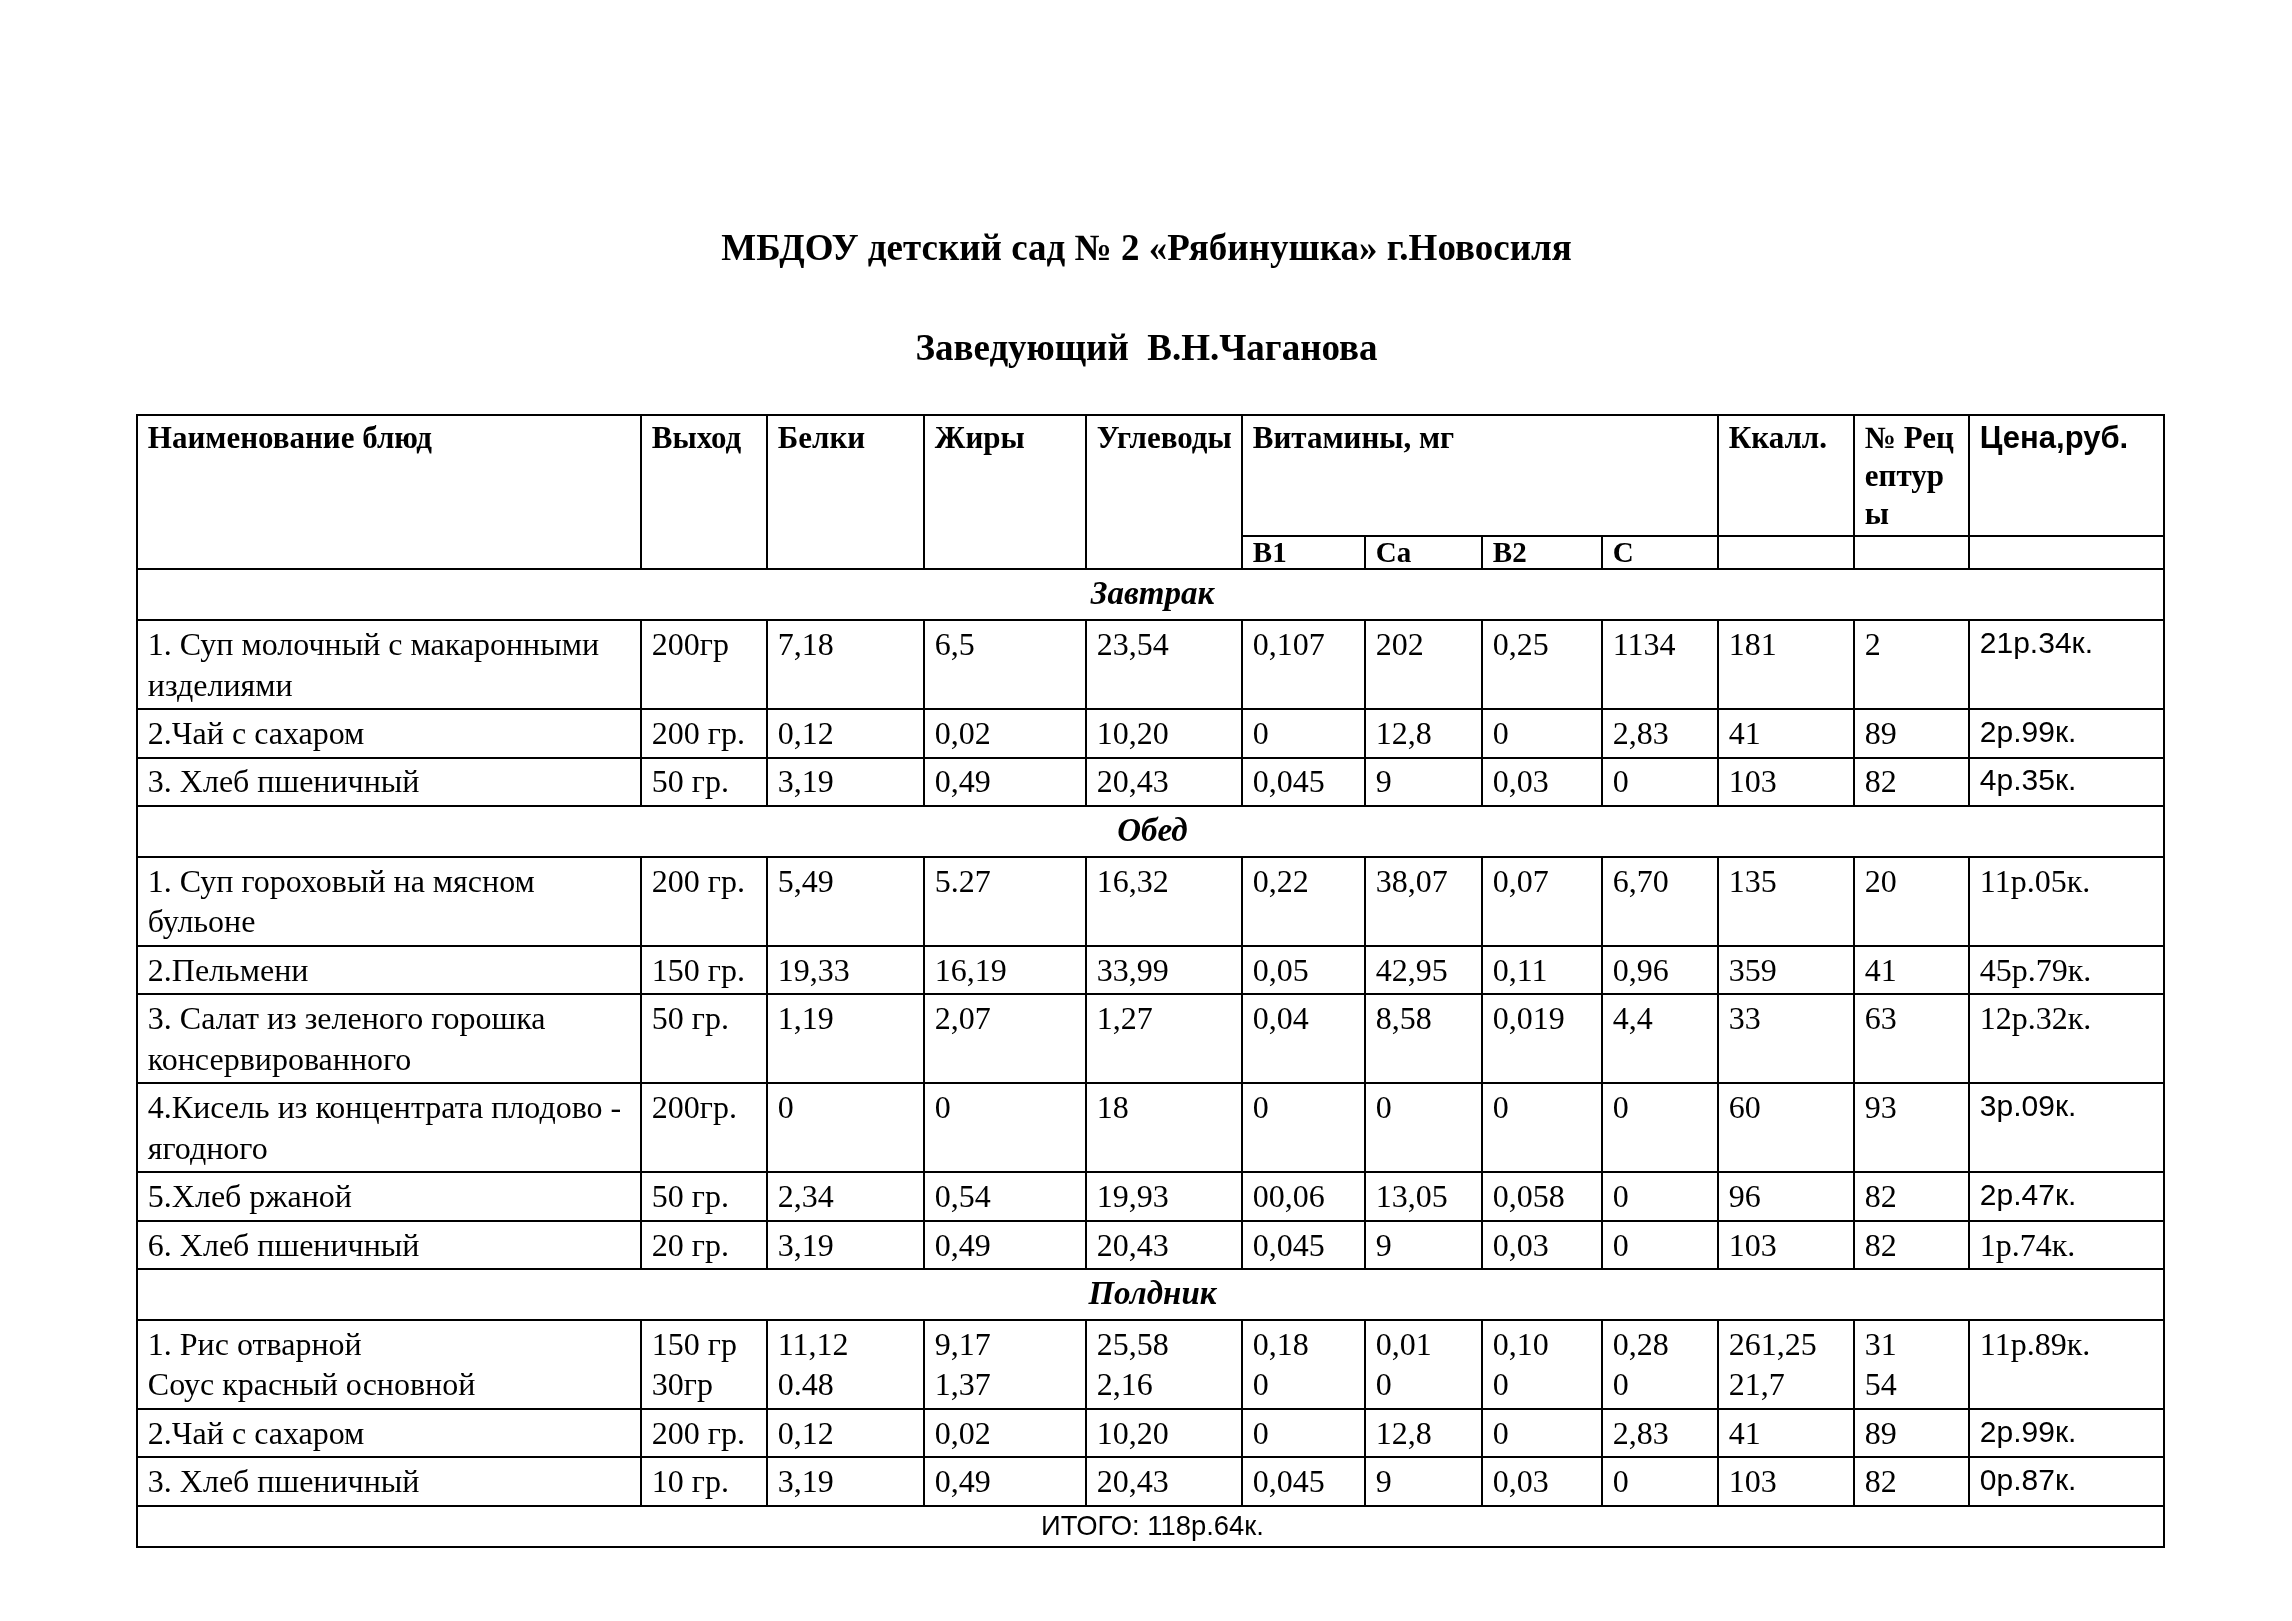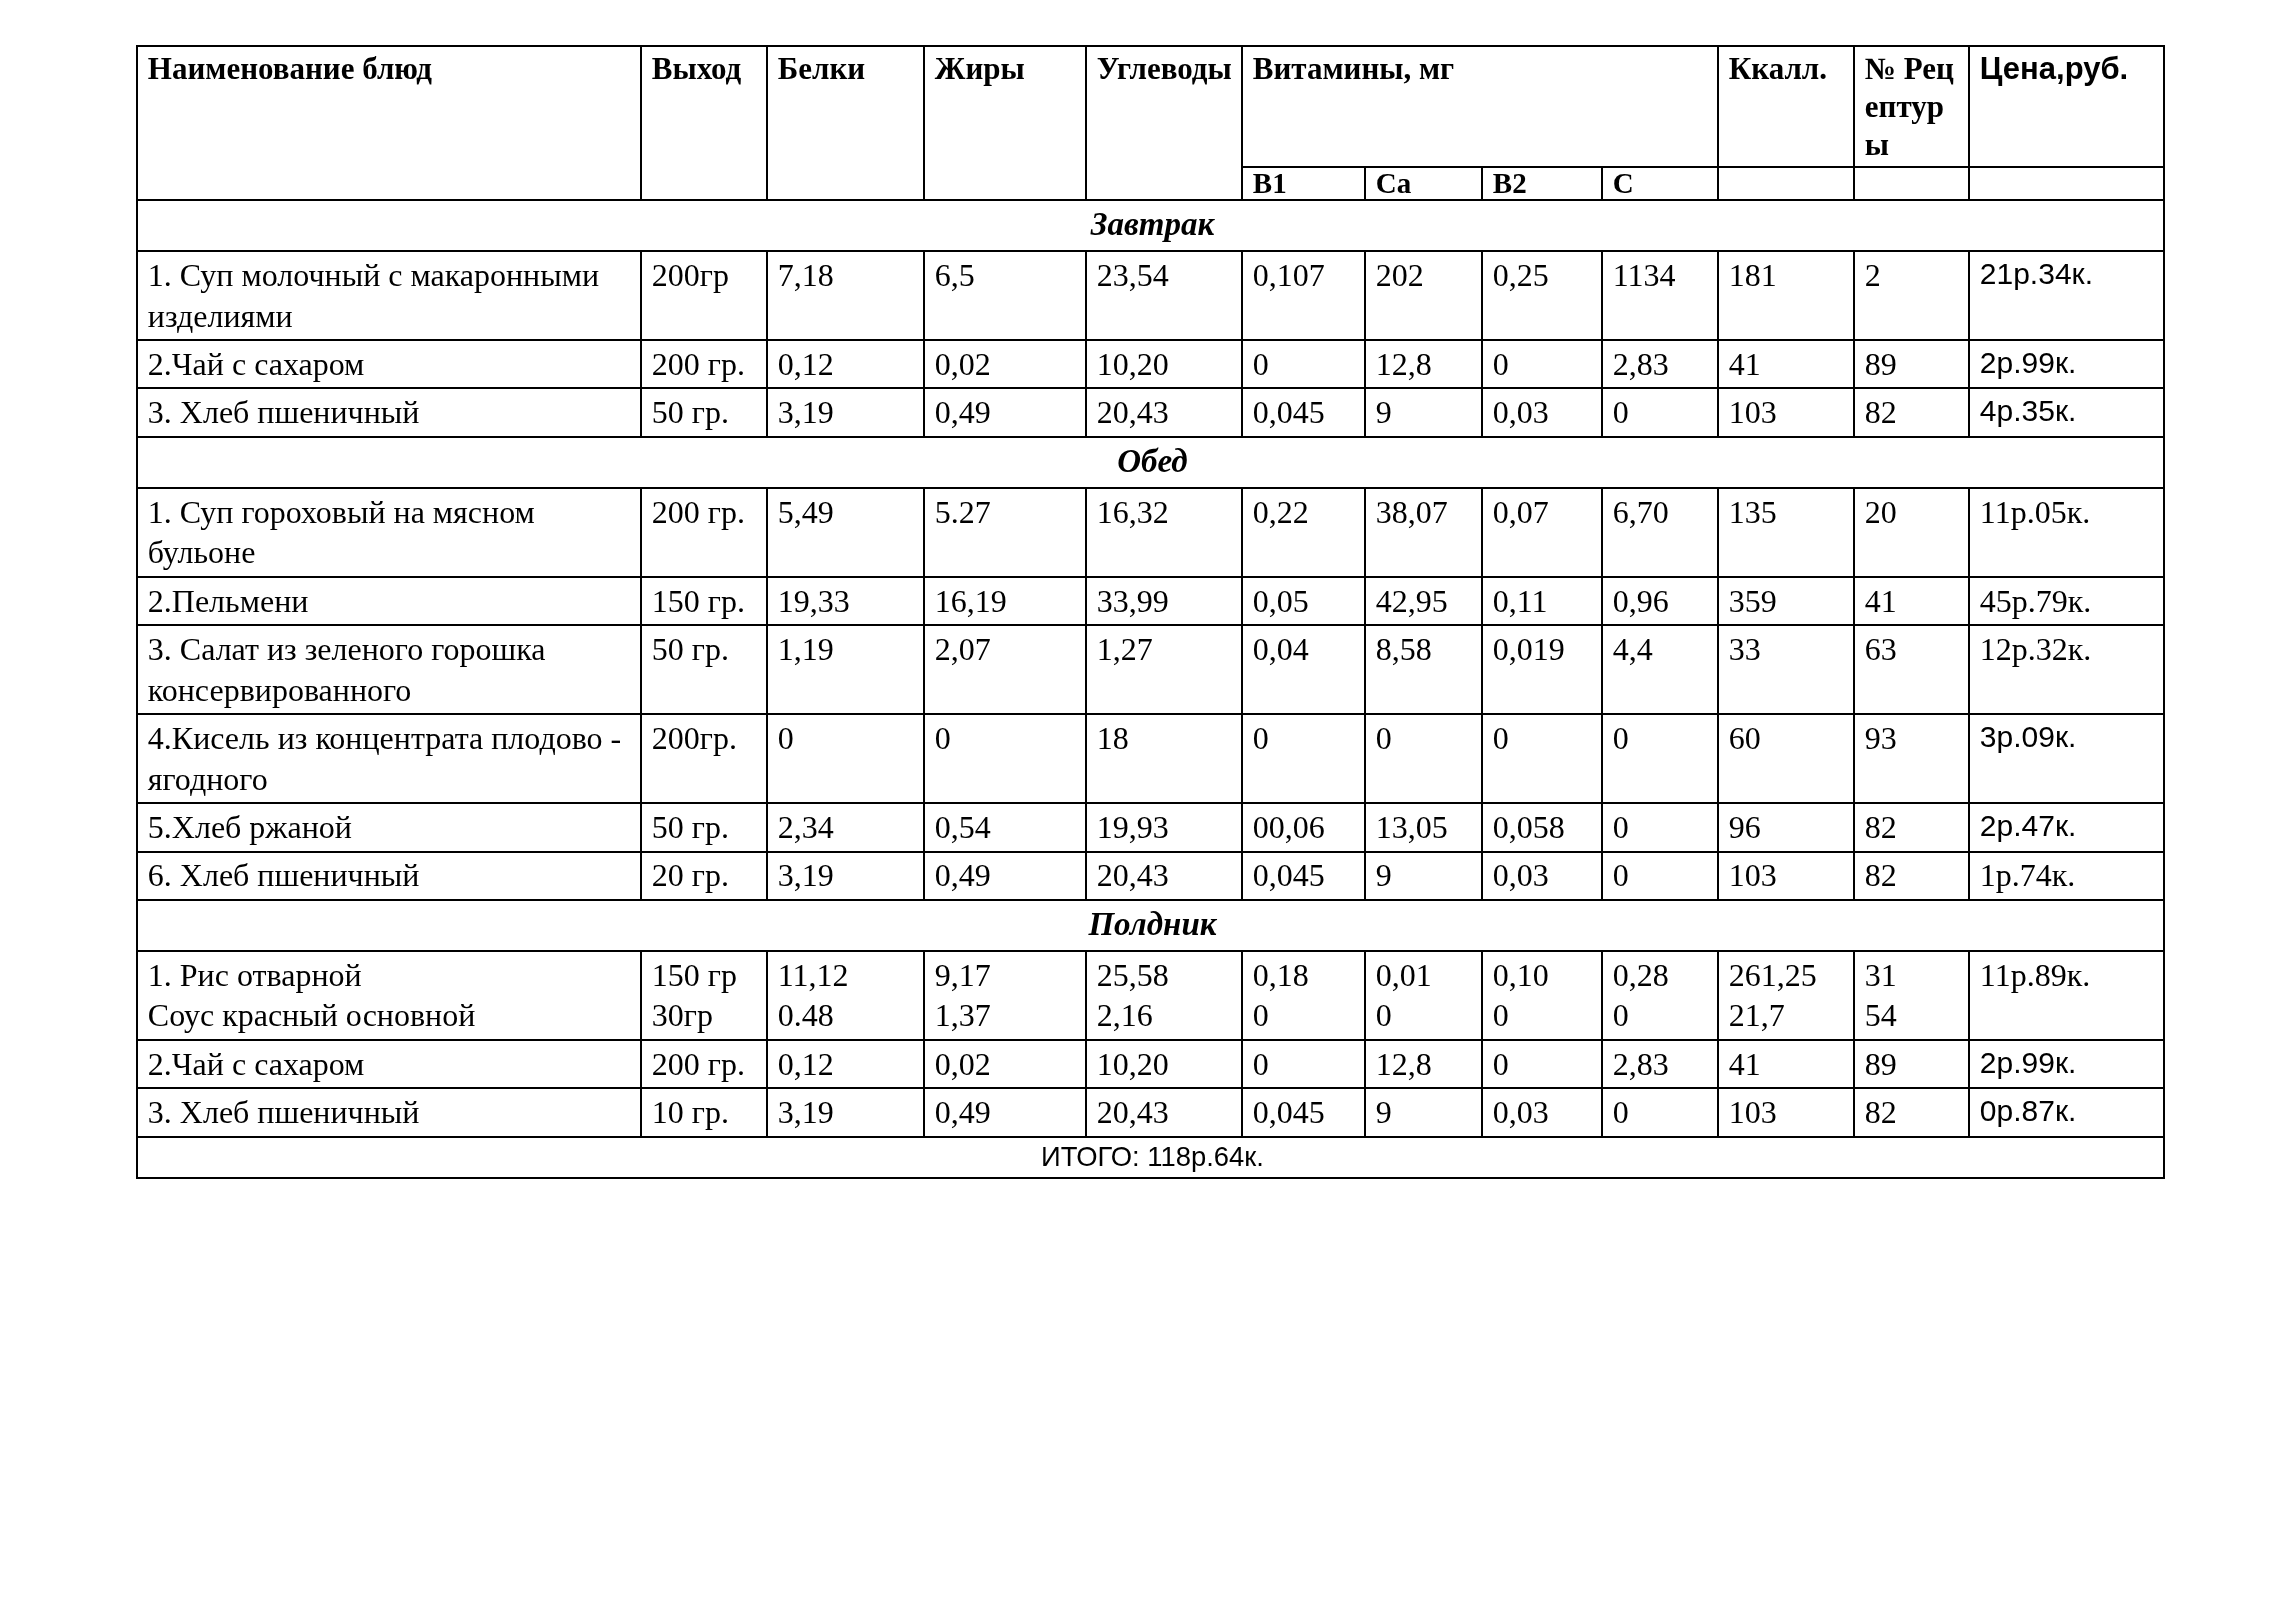--- a/index.html
+++ b/index.html
@@ -74,20 +74,22 @@
     height:29px;
     padding-top:2px;
     border-top-width:2px;
   }
 </style>
 </head>
 <body>
 
 <div class="page">
 
+  <div class="title first">МБДОУ детский сад № 2 «Рябинушка» г.Новосиля</div>
+  <div class="title mid">Заведующий  В.Н.Чаганова</div>
 
   <table class="menu">
     <colgroup>
       <col style="width:504px">
         <col style="width:126px">
         <col style="width:157px">
       <col style="width:162px">
         <col style="width:156px">
         <col style="width:123px">
       <col style="width:117px">

